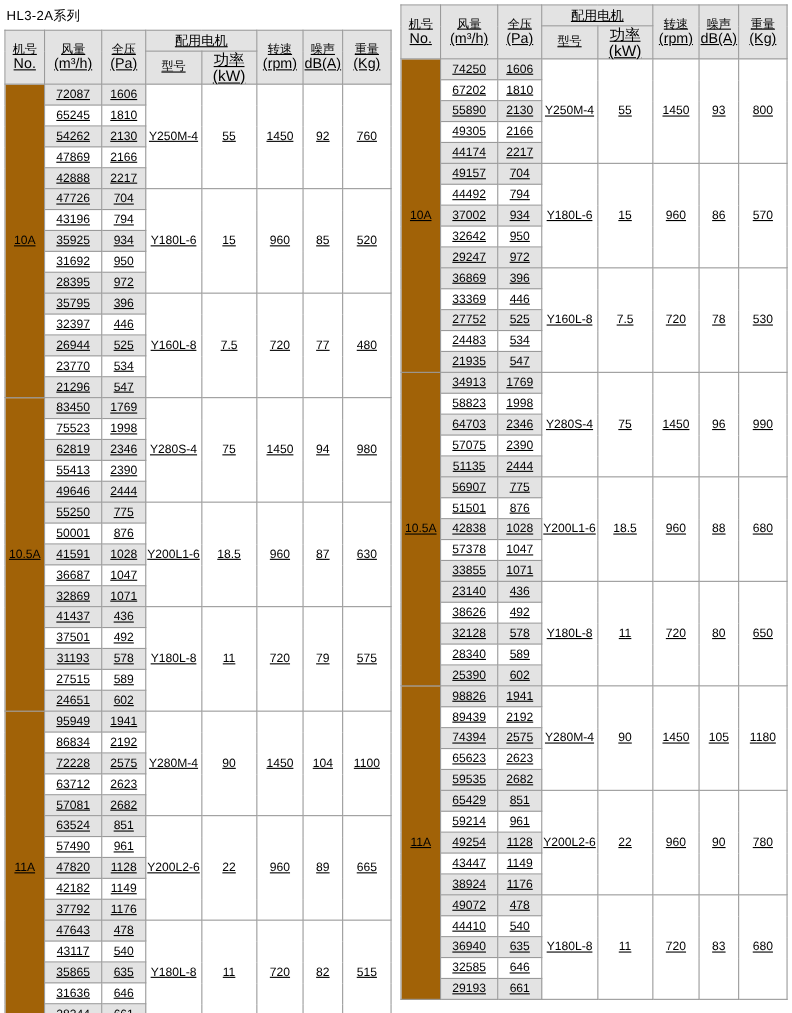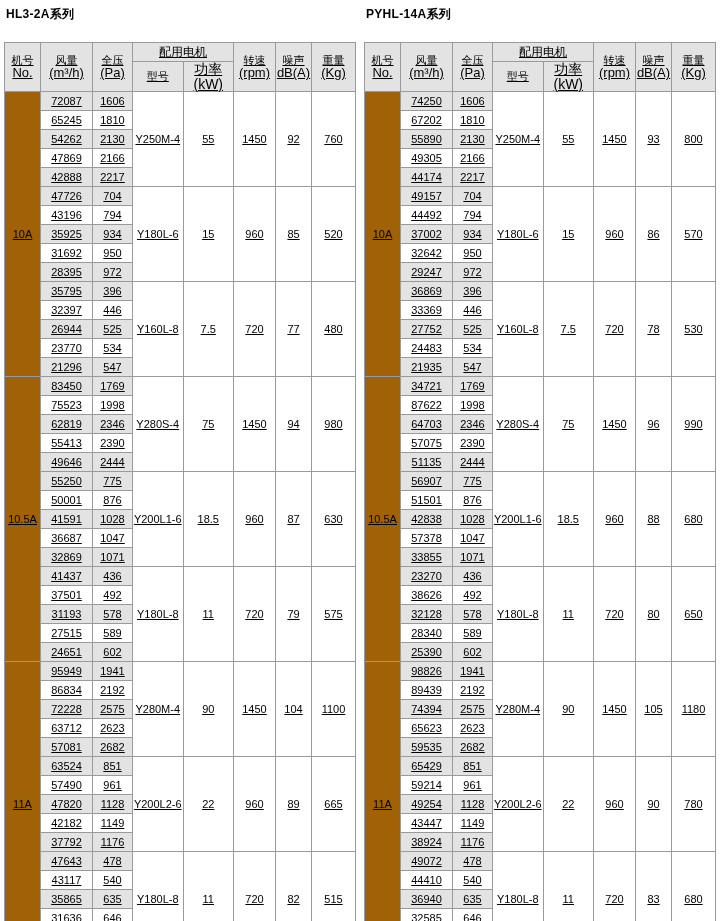--- a/index.html
+++ b/index.html
@@ -5,21 +5,21 @@
   html,body{margin:0;padding:0;background:#ffffff;}
   body{
     width:720px;height:921px;
     font-family:"Liberation Sans","DejaVu Sans",sans-serif;
     font-size:11px;color:#000;
     -webkit-font-smoothing:none;
   }
   .page{width:720px;height:921px;position:relative;box-sizing:border-box;}
   .tables{display:flex;gap:8px;padding:4px 4px 0 4px;box-sizing:border-box;}
   .tblwrap{width:352px;}
-  .title{font-size:12px;font-weight:bold;margin:2px 0 19px 2px;letter-spacing:.3px;}
+  .title{font-size:12px;font-weight:normal;margin:2px 0 4px 2px;letter-spacing:.3px;}
   table{border-collapse:collapse;table-layout:fixed;width:352px;text-decoration:underline;}
   td,th{
     border:1px solid #9a9a9a;
     text-align:center;
     vertical-align:middle;
     font-weight:normal;
     font-size:11px;
     padding:0;
     height:19px;
     line-height:1.05;
@@ -309,21 +309,20 @@
               <td class="c-press white">646</td>
             </tr>
             <tr>
               <td class="c-flow shade">28344</td>
               <td class="c-press shade">661</td>
             </tr>
           </tbody>
         </table>
       </div>
       <div class="tblwrap">
-        <div class="title">PYHL-14A系列</div>
         <table>
           <thead>
             <tr>
               <td class="c-no two-line" rowspan="2">
                 <div>机号</div>
                 <div class="unit">No.</div>
               </td>
               <td class="c-flow two-line" rowspan="2">
                 <div>风量</div>
                 <div class="unit">(m³/h)</div>
@@ -423,30 +422,30 @@
             <tr>
               <td class="c-flow white">24483</td>
               <td class="c-press white">534</td>
             </tr>
             <tr>
               <td class="c-flow shade">21935</td>
               <td class="c-press shade">547</td>
             </tr>
             <tr>
               <td class="c-no grp" rowspan="15">10.5A</td>
-              <td class="c-flow shade">34721</td>
+              <td class="c-flow shade">34913</td>
               <td class="c-press shade">1769</td>
               <td class="c-model" rowspan="5">Y280S-4</td>
               <td class="c-power" rowspan="5">75</td>
               <td class="c-rpm" rowspan="5">1450</td>
               <td class="c-noise" rowspan="5">96</td>
               <td class="c-weight" rowspan="5">990</td>
             </tr>
             <tr>
-              <td class="c-flow white">87622</td>
+              <td class="c-flow white">58823</td>
               <td class="c-press white">1998</td>
             </tr>
             <tr>
               <td class="c-flow shade">64703</td>
               <td class="c-press shade">2346</td>
             </tr>
             <tr>
               <td class="c-flow white">57075</td>
               <td class="c-press white">2390</td>
             </tr>
@@ -473,21 +472,21 @@
             </tr>
             <tr>
               <td class="c-flow white">57378</td>
               <td class="c-press white">1047</td>
             </tr>
             <tr>
               <td class="c-flow shade">33855</td>
               <td class="c-press shade">1071</td>
             </tr>
             <tr>
-              <td class="c-flow shade">23270</td>
+              <td class="c-flow shade">23140</td>
               <td class="c-press shade">436</td>
               <td class="c-model" rowspan="5">Y180L-8</td>
               <td class="c-power" rowspan="5">11</td>
               <td class="c-rpm" rowspan="5">720</td>
               <td class="c-noise" rowspan="5">80</td>
               <td class="c-weight" rowspan="5">650</td>
             </tr>
             <tr>
               <td class="c-flow white">38626</td>
               <td class="c-press white">492</td>

